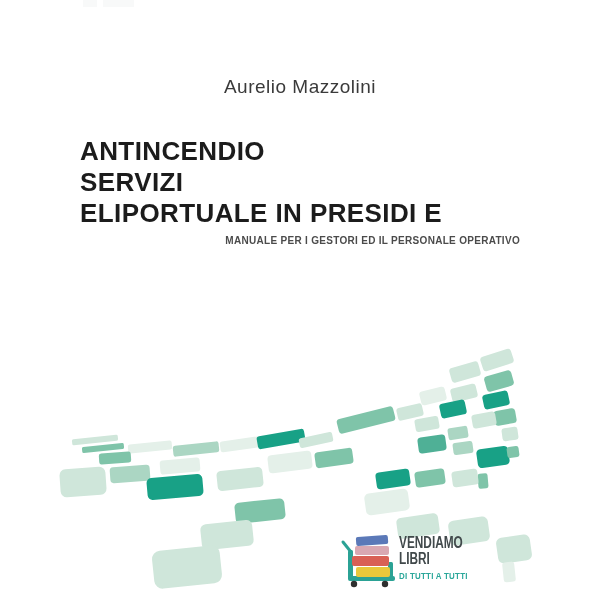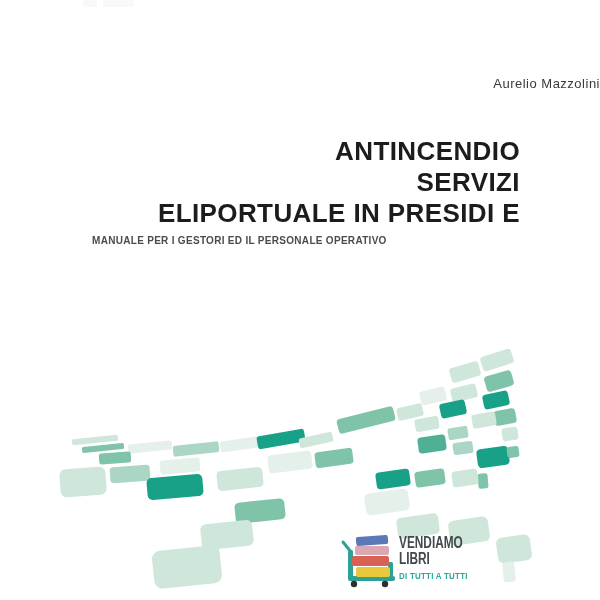--- a/index.html
+++ b/index.html
@@ -4,25 +4,25 @@
 <style>
   html,body{margin:0;padding:0;}
   body{width:600px;height:600px;overflow:hidden;background:#fff;
        font-family:"Liberation Sans", sans-serif;}
   .cover{position:relative;width:600px;height:600px;background:#ffffff;overflow:hidden;}
 
   .top-artifact{position:absolute;top:0;height:7px;background:#f8f9f9;}
   .artifact-a{left:83px;width:14px;}
   .artifact-b{left:103px;width:31px;}
 
-  .author{position:absolute;top:76px;left:0;width:600px;text-align:right;
-          font-size:13px;letter-spacing:.5px;color:#3a3a3a;}
-  .title{position:absolute;top:136px;left:80px;width:440px;text-align:right;
+  .author{position:absolute;top:76px;left:0;width:600px;text-align:center;
+          font-size:19px;letter-spacing:.5px;color:#3a3a3a;}
+  .title{position:absolute;top:136px;left:80px;width:440px;text-align:left;
          font-size:26px;line-height:31px;font-weight:bold;color:#1c1c1c;letter-spacing:.4px;}
-  .subtitle{position:absolute;top:235px;left:92px;width:440px;text-align:left;
+  .subtitle{position:absolute;top:235px;left:80px;width:440px;text-align:right;
             font-size:10px;font-weight:bold;color:#4b4b4b;letter-spacing:.3px;}
 
   .mosaic{position:absolute;left:0;top:0;width:600px;height:600px;}
 
   .logo{position:absolute;left:0;top:0;width:512px;height:600px;pointer-events:none;}
   .logo-cart{position:absolute;left:338px;top:531px;width:60px;height:58px;}
   .logo-text{position:absolute;left:399px;font-weight:bold;white-space:nowrap;
              transform-origin:left top;}
   .logo-line1{top:535px;font-size:16px;line-height:16px;transform:scaleX(.74);}
   .logo-line2{top:551px;font-size:16px;line-height:16px;transform:scaleX(.74);}

